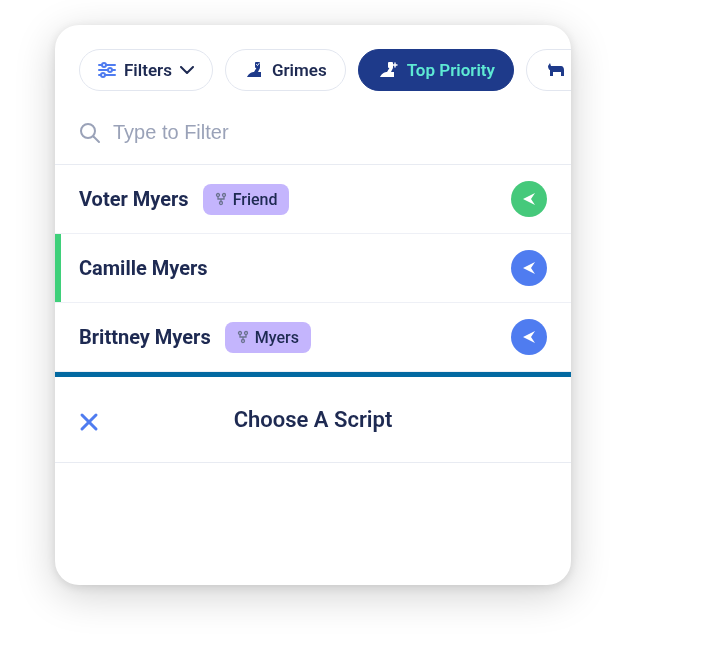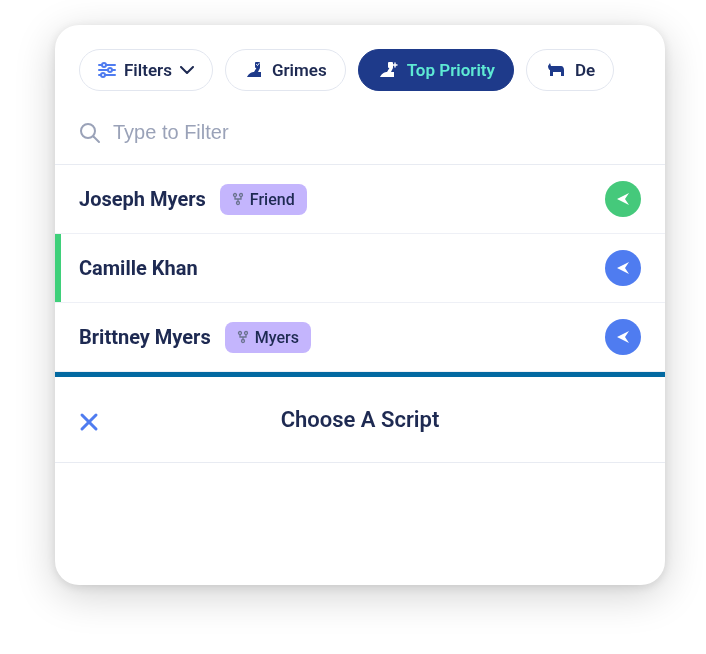--- a/index.html
+++ b/index.html
@@ -7,21 +7,21 @@
       font-family: -apple-system, BlinkMacSystemFont, 'Segoe UI', Roboto, sans-serif;
       background: #fff;
       width: 706px;
       height: 654px;
       position: relative;
     }
     .card {
       position: absolute;
       top: 25px;
       left: 55px;
-      width: 610px;
+      width: 516px;
       height: 560px;
       background: #fff;
       border-radius: 24px;
       box-shadow: 0 10px 40px rgba(0,0,0,0.18), 0 2px 10px rgba(0,0,0,0.1);
       overflow: hidden;
     }
     .filters-row {
       display: flex;
       gap: 12px;
       padding: 24px 24px 16px 24px;
@@ -215,42 +215,42 @@
         <circle cx="9" cy="9" r="7" stroke="#9aa2b8" stroke-width="2"></circle>
         <line x1="14.5" y1="14.5" x2="20" y2="20" stroke="#9aa2b8" stroke-width="2" stroke-linecap="round"></line>
       </svg>
     </span>
     <input class="search-input" placeholder="Type to Filter" style="">
   </div>
 
   <div class="contacts">
 
     <div class="contact-row">
-      <span class="contact-name">Joseph Myers</span>
+      <span class="contact-name">Voter Myers</span>
       <span class="tag">
         <span>
           <svg width="12" height="14" viewBox="0 0 12 14" fill="none">
             <circle cx="3" cy="3" r="1.5" stroke="#6b7390" stroke-width="1.3"></circle>
             <circle cx="9" cy="3" r="1.5" stroke="#6b7390" stroke-width="1.3"></circle>
             <circle cx="6" cy="11" r="1.5" stroke="#6b7390" stroke-width="1.3"></circle>
             <path d="M3 4.5 L3 7 L9 7 L9 4.5 M6 7 L6 9.5" stroke="#6b7390" stroke-width="1.3" fill="none"></path>
           </svg>
         </span>
         <span>Friend</span>
       </span>
       <span class="spacer"></span>
       <span class="send-btn green">
         <svg width="16" height="16" viewBox="0 0 16 16">
             <path d="M2 8 L14 2 L10 8 L14 14 Z" fill="#fff"></path>
           </svg>
       </span>
     </div>
 
     <div class="contact-row highlighted">
-      <span class="contact-name">Camille Khan</span>
+      <span class="contact-name">Camille Myers</span>
       <span class="spacer"></span>
       <span class="send-btn blue">
         <svg width="16" height="16" viewBox="0 0 16 16">
             <path d="M2 8 L14 2 L10 8 L14 14 Z" fill="#fff"></path>
           </svg>
       </span>
     </div>
 
     <div class="contact-row">
       <span class="contact-name">Brittney Myers</span>

